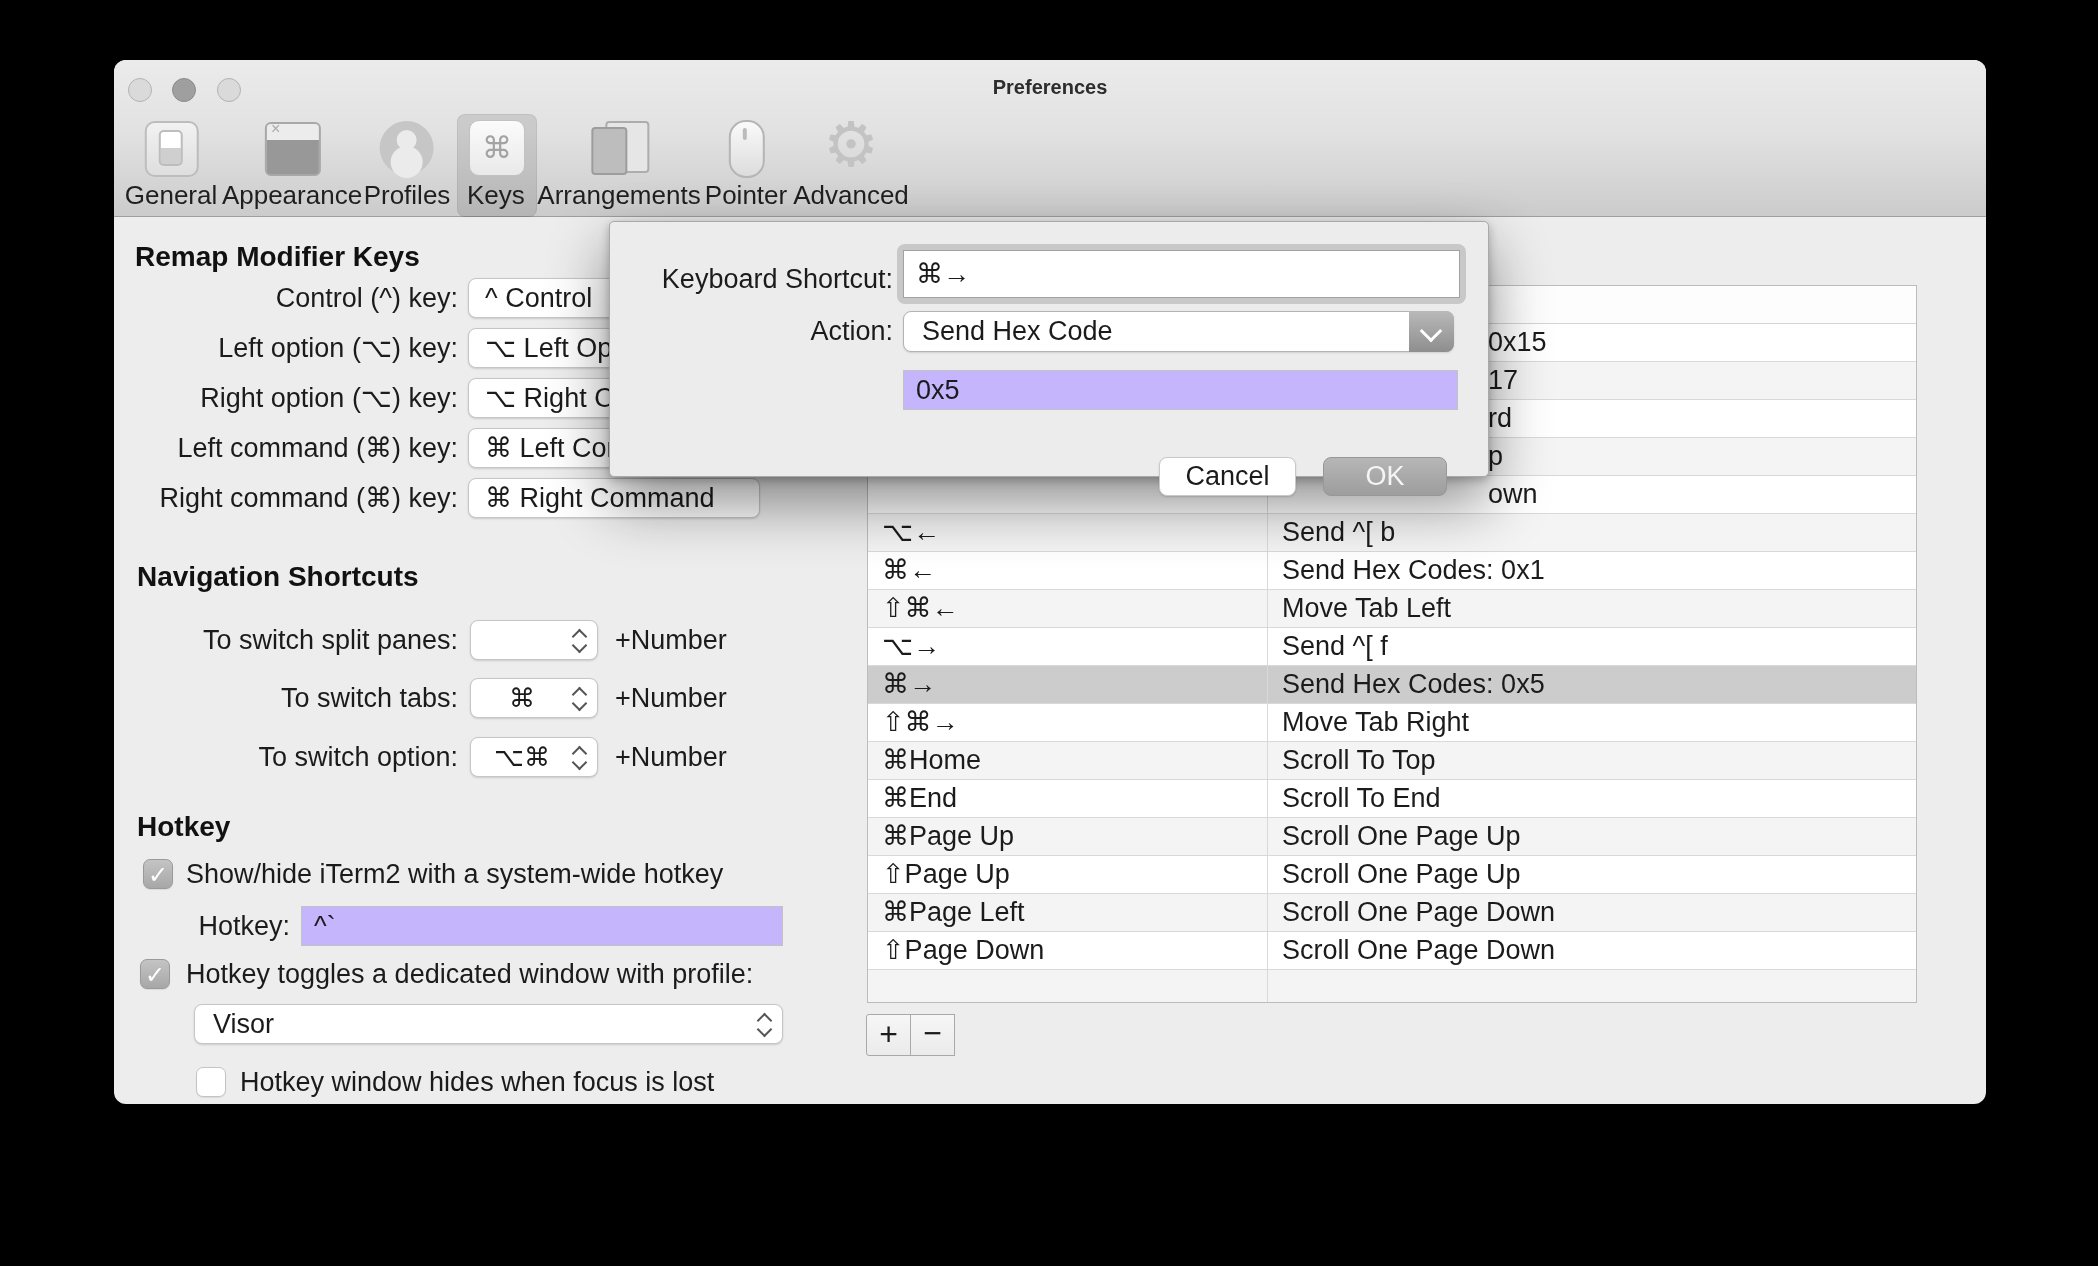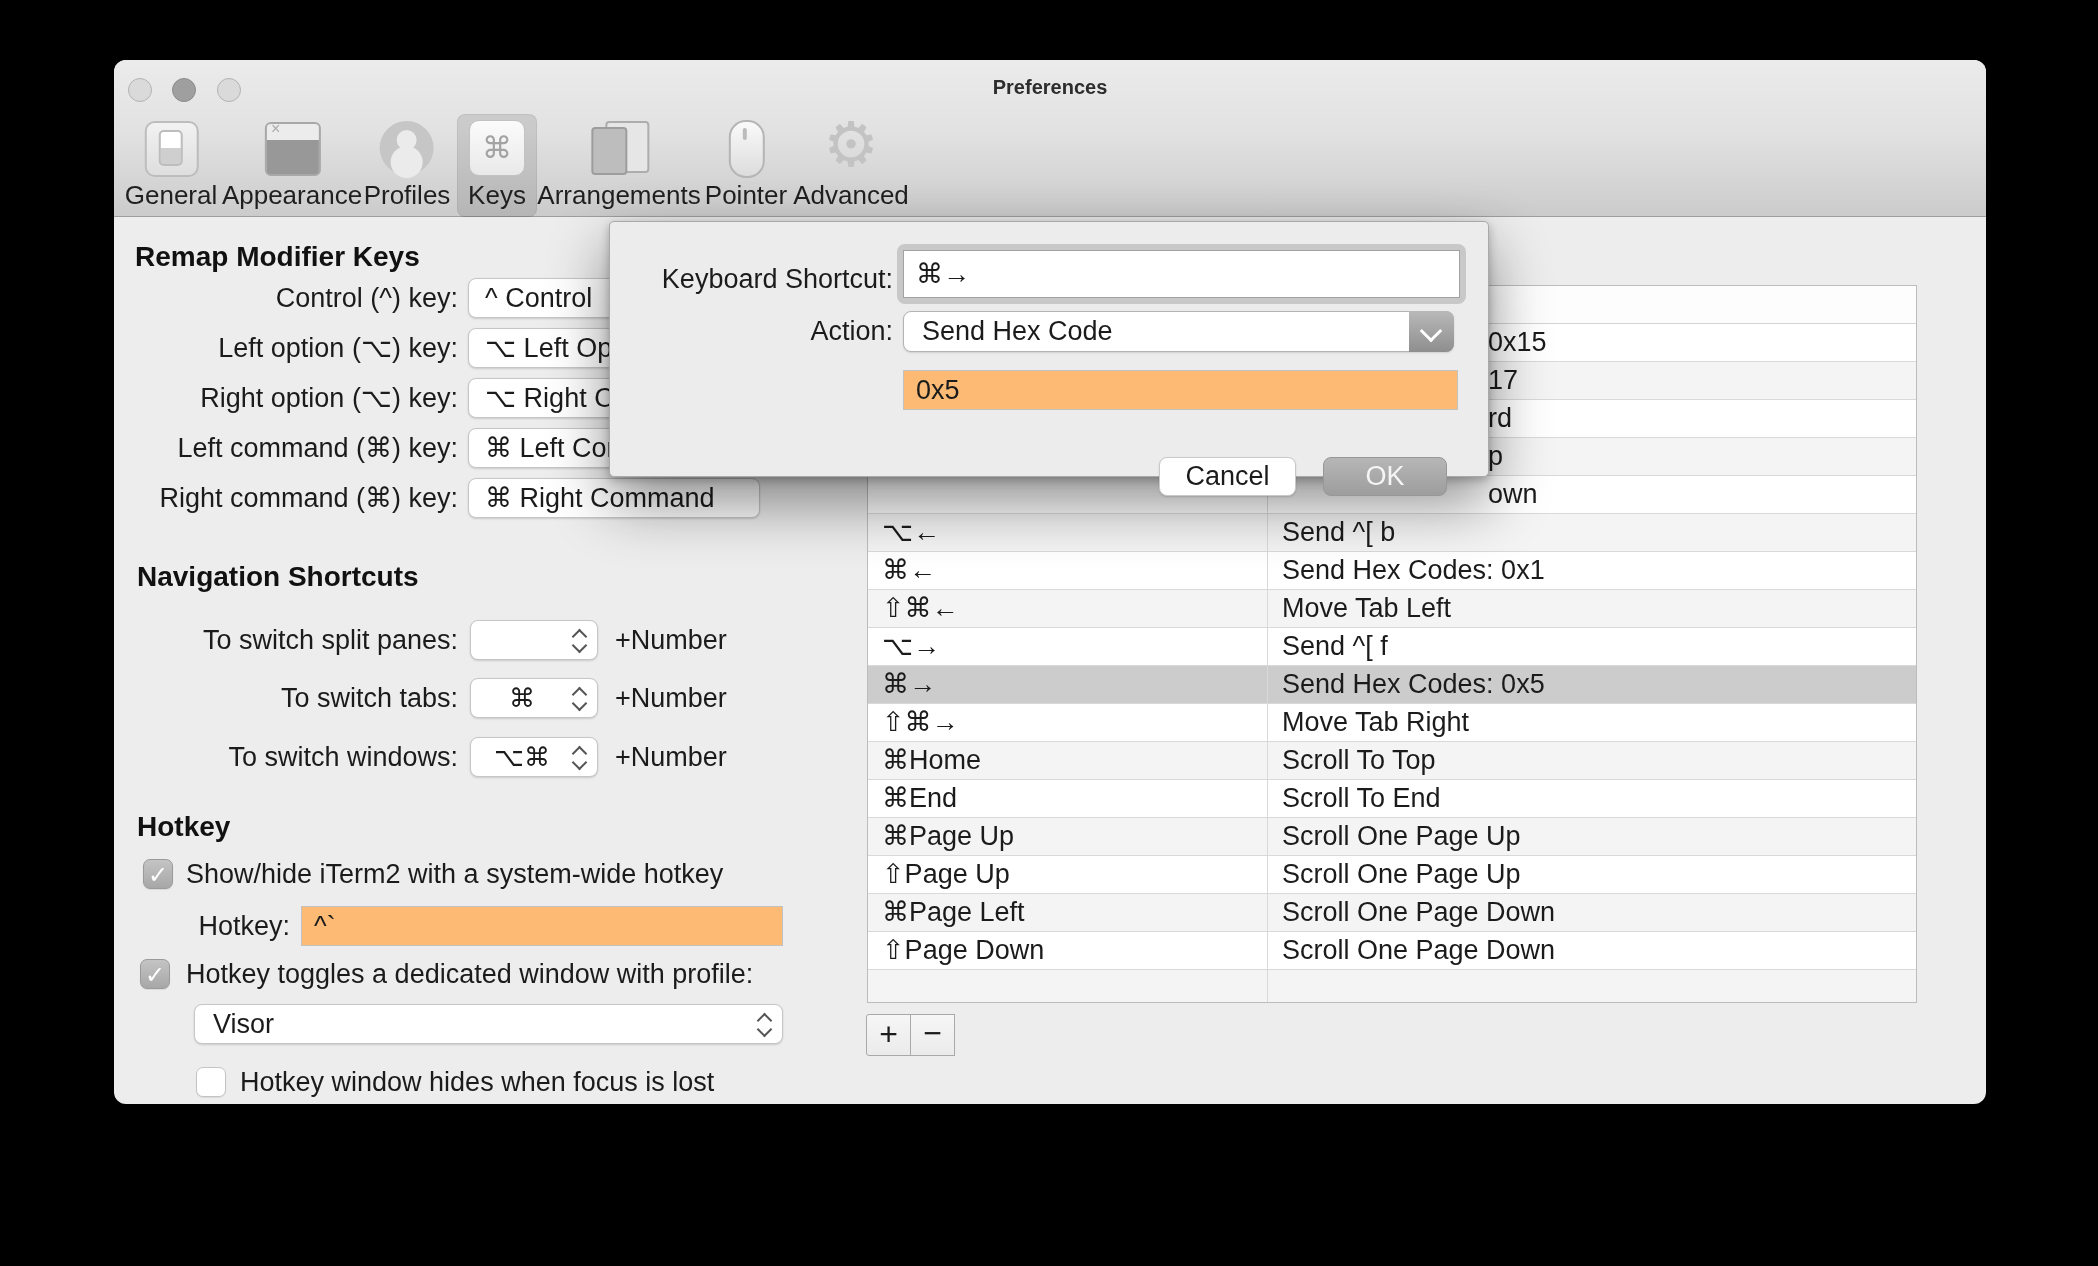--- a/index.html
+++ b/index.html
@@ -10,21 +10,21 @@
   
   .toolbar{position:absolute;left:0;top:0;width:100%;height:156px;
            background:linear-gradient(180deg,#ebebeb 0%,#e2e2e2 45%,#d2d2d2 85%,#cbcbcb 100%);
            border-bottom:1px solid #9e9e9e;}
   .win-title{position:absolute;left:0;top:16px;width:100%;text-align:center;font-size:20px;
              font-weight:600;color:#2d2d2d;}
   .lights{position:absolute;left:14px;top:18px;}
   .light{display:inline-block;width:24px;height:24px;border-radius:50%;margin-right:16px;
          background:#dadada;border:1px solid #b3b3b3;box-sizing:border-box;vertical-align:top;}
   .light.mid{background:#9f9f9f;border-color:#8c8c8c;}
-  .tb-item{position:absolute;top:54px;transform:translateX(-50%);text-align:center;
+  .tb-item{position:absolute;top:54px;transform:translateX(-50%);
            padding:4px 10px 6px;border-radius:8px;}
   .tb-item.selected{background:rgba(0,0,0,.105);box-shadow:inset 0 0 0 1px rgba(0,0,0,.05);}
   .tb-item:nth-child(1){left:57px}.tb-item:nth-child(2){left:178px}.tb-item:nth-child(3){left:293px}
   .tb-item:nth-child(4){left:383px}.tb-item:nth-child(5){left:505px}.tb-item:nth-child(6){left:632px}
   .tb-item:nth-child(7){left:737px}
   .tb-icon{position:relative;width:60px;height:60px;margin:0 auto;}
   .tb-label{font-size:26px;color:#1f1f1f;margin-top:2px;white-space:nowrap;}
   
   .general-icon::before{content:"";position:absolute;left:4px;top:3px;width:50px;height:52px;
       background:linear-gradient(#f2f2f2,#dedede);border:2px solid #bdbdbd;border-radius:10px;}
@@ -75,21 +75,21 @@
   .nav-row:nth-child(1) .form-label,.nav-row:nth-child(1) .stepper,.nav-row:nth-child(1) .suffix{top:560px;}
   .nav-row:nth-child(2) .form-label,.nav-row:nth-child(2) .stepper,.nav-row:nth-child(2) .suffix{top:618px;}
   .nav-row:nth-child(3) .form-label,.nav-row:nth-child(3) .stepper,.nav-row:nth-child(3) .suffix{top:677px;}
   .suffix{position:absolute;left:501px;height:40px;line-height:40px;font-size:27px;}
   .checkbox{position:absolute;width:30px;height:30px;border-radius:7px;box-sizing:border-box;
             background:#fff;border:1px solid #c3c3c3;box-shadow:0 1px 1px rgba(0,0,0,.08);}
   .checkbox.checked{background:linear-gradient(#c4c4c4,#a7a7a7);border-color:#9a9a9a;}
   .checkbox.checked::after{content:"✓";position:absolute;left:0;top:0;width:100%;height:100%;
             color:#fff;font-size:24px;line-height:30px;text-align:center;font-weight:bold;}
   .check-label{position:absolute;height:40px;line-height:40px;font-size:27px;white-space:nowrap;}
-  .text-field{position:absolute;background:#fdba74;border:1px solid #c2c2c2;box-sizing:border-box;
+  .text-field{position:absolute;background:#c4b5fd;border:1px solid #c2c2c2;box-sizing:border-box;
               font-size:27px;padding-left:12px;}
   .select-wide{position:absolute;background:#fff;border:1px solid #c6c6c6;border-radius:8px;
                box-shadow:0 1px 2px rgba(0,0,0,.15);box-sizing:border-box;font-size:27px;}
   .select-wide .val{position:absolute;left:18px;top:0;height:38px;line-height:38px;}
   
   .keytable{position:absolute;left:753px;top:225px;width:1050px;height:718px;background:#fff;
             border:1px solid #bcbcbc;box-sizing:border-box;overflow:hidden;}
   .thead{display:flex;height:38px;border-bottom:1px solid #d4d4d4;background:#fdfdfd;box-sizing:border-box;}
   .trow{display:flex;height:38px;border-bottom:1px solid #d9d9d9;box-sizing:border-box;position:relative;
         font-size:27px;line-height:37px;}
@@ -221,21 +221,21 @@
     <div class="stepper">
       <span class="val">⌘</span>
       <span class="chevs">
               <span class="chev up"></span>
               <span class="chev down"></span>
             </span>
     </div>
     <div class="suffix">+Number</div>
   </div>
         <div class="nav-row">
-    <div class="form-label">To switch windows:</div>
+    <div class="form-label">To switch option:</div>
     <div class="stepper">
       <span class="val">⌥⌘</span>
       <span class="chevs">
               <span class="chev up"></span>
               <span class="chev down"></span>
             </span>
     </div>
     <div class="suffix">+Number</div>
   </div>
       </div>

